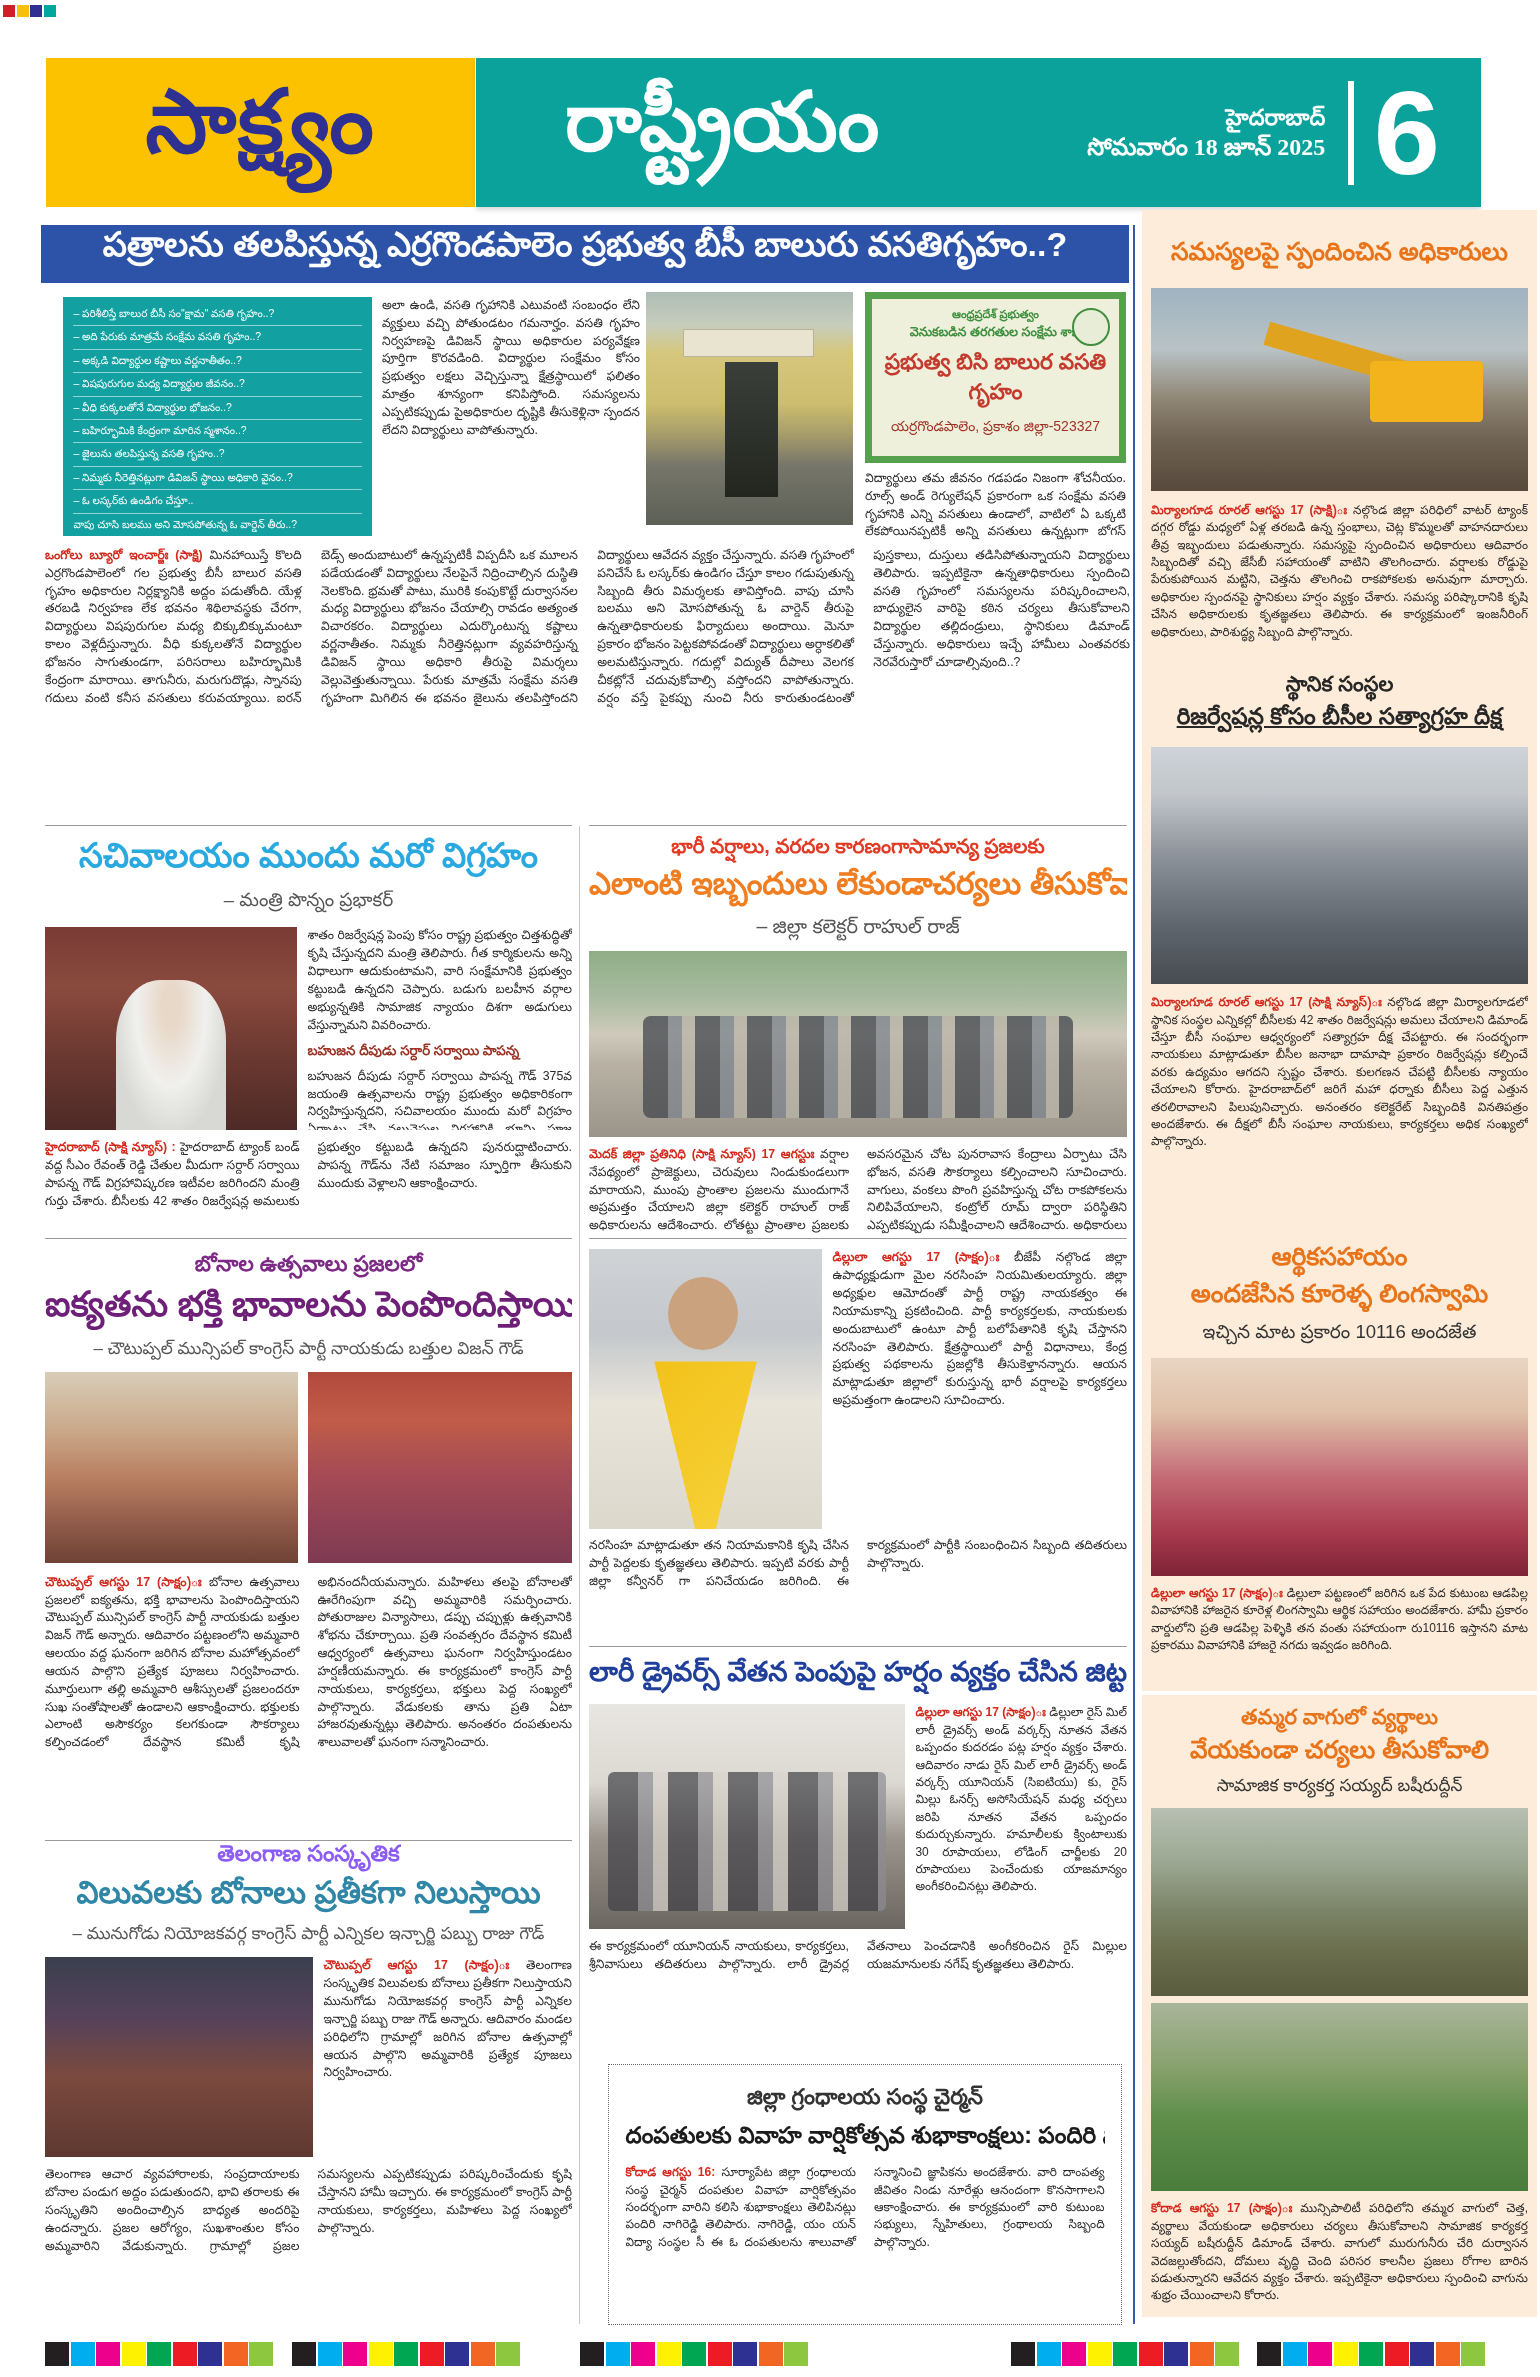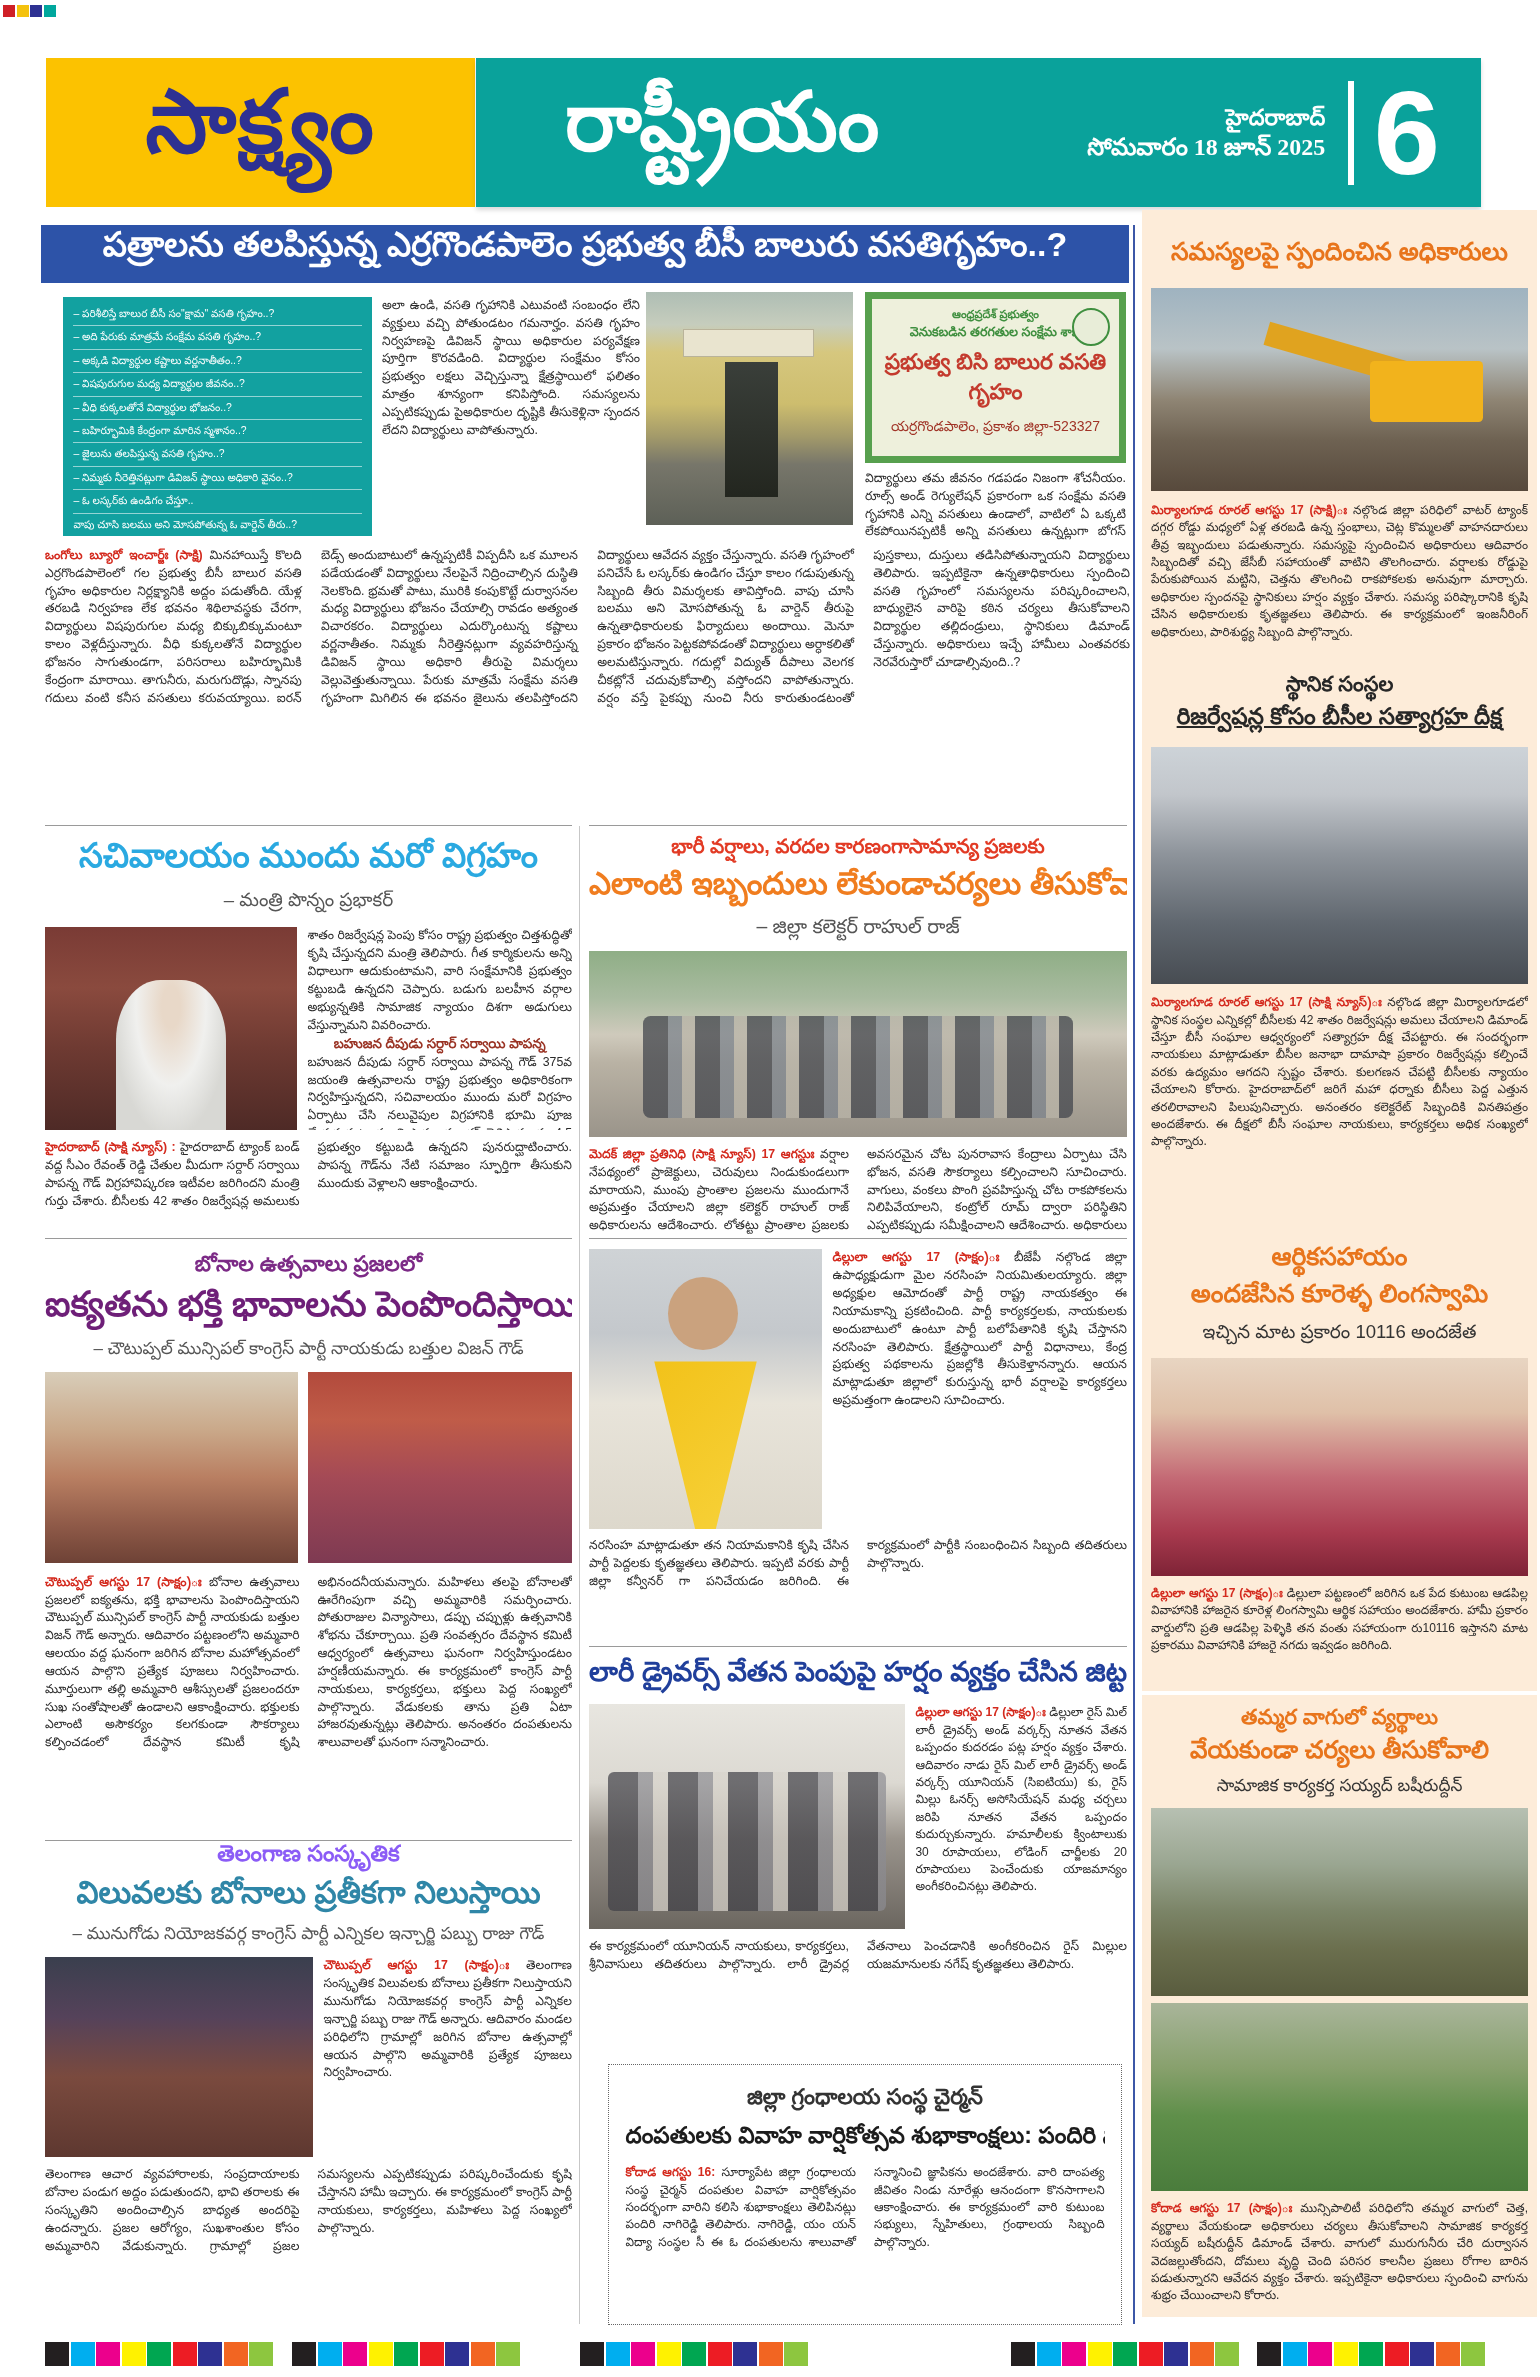--- a/index.html
+++ b/index.html
@@ -64,21 +64,21 @@
   #sign .s2{color:#3f8f3f;font-size:12.7px;font-weight:bold;margin-top:1.5px;}
   #sign .s3{color:#c43b2e;font-size:21.6px;font-weight:bold;margin-top:7.5px;}
   #sign .s4{color:#a03326;font-size:14px;margin-top:9px;}
   #sign .logo{position:absolute;right:9px;top:9px;width:34px;height:34px;border:2.2px solid #3f8f3f;border-radius:50%;background:#e8edd8;}
   
   .article{box-sizing:border-box;}
   .rule-top{border-top:0.7px solid #9a9a9a;}
   .kicker,.headline,.byline,.subhead2{text-align:center;}
   .headline{font-weight:bold;white-space:nowrap;overflow:hidden;}
   .byline{color:#555;}
-  .subhead-inline{display:block;color:#9a3324;font-weight:bold;font-size:13.4px;margin:0 0;text-align:center;}
+  .subhead-inline{display:block;color:#9a3324;font-weight:bold;font-size:13.4px;margin:7px 0;}
   .row{display:flex;gap:10.4px;}
   .cols2{column-count:2;column-gap:18px;}
   
   .rsec{background:#fdecd9;box-sizing:border-box;padding:0 9px;overflow:hidden;}
   .rsec .bodytxt{font-size:12px;}
   
   #vrule-mid{left:579px;top:826px;width:0.7px;height:1498px;background:#c7c7c7;}
   #vrule-right{left:1133px;top:225px;width:2.2px;height:2099px;background:#3c57a7;}
   
   #library{left:608px;top:2064px;width:514px;height:261px;border:1.5px dotted #666;padding:6px 16.4px;}

